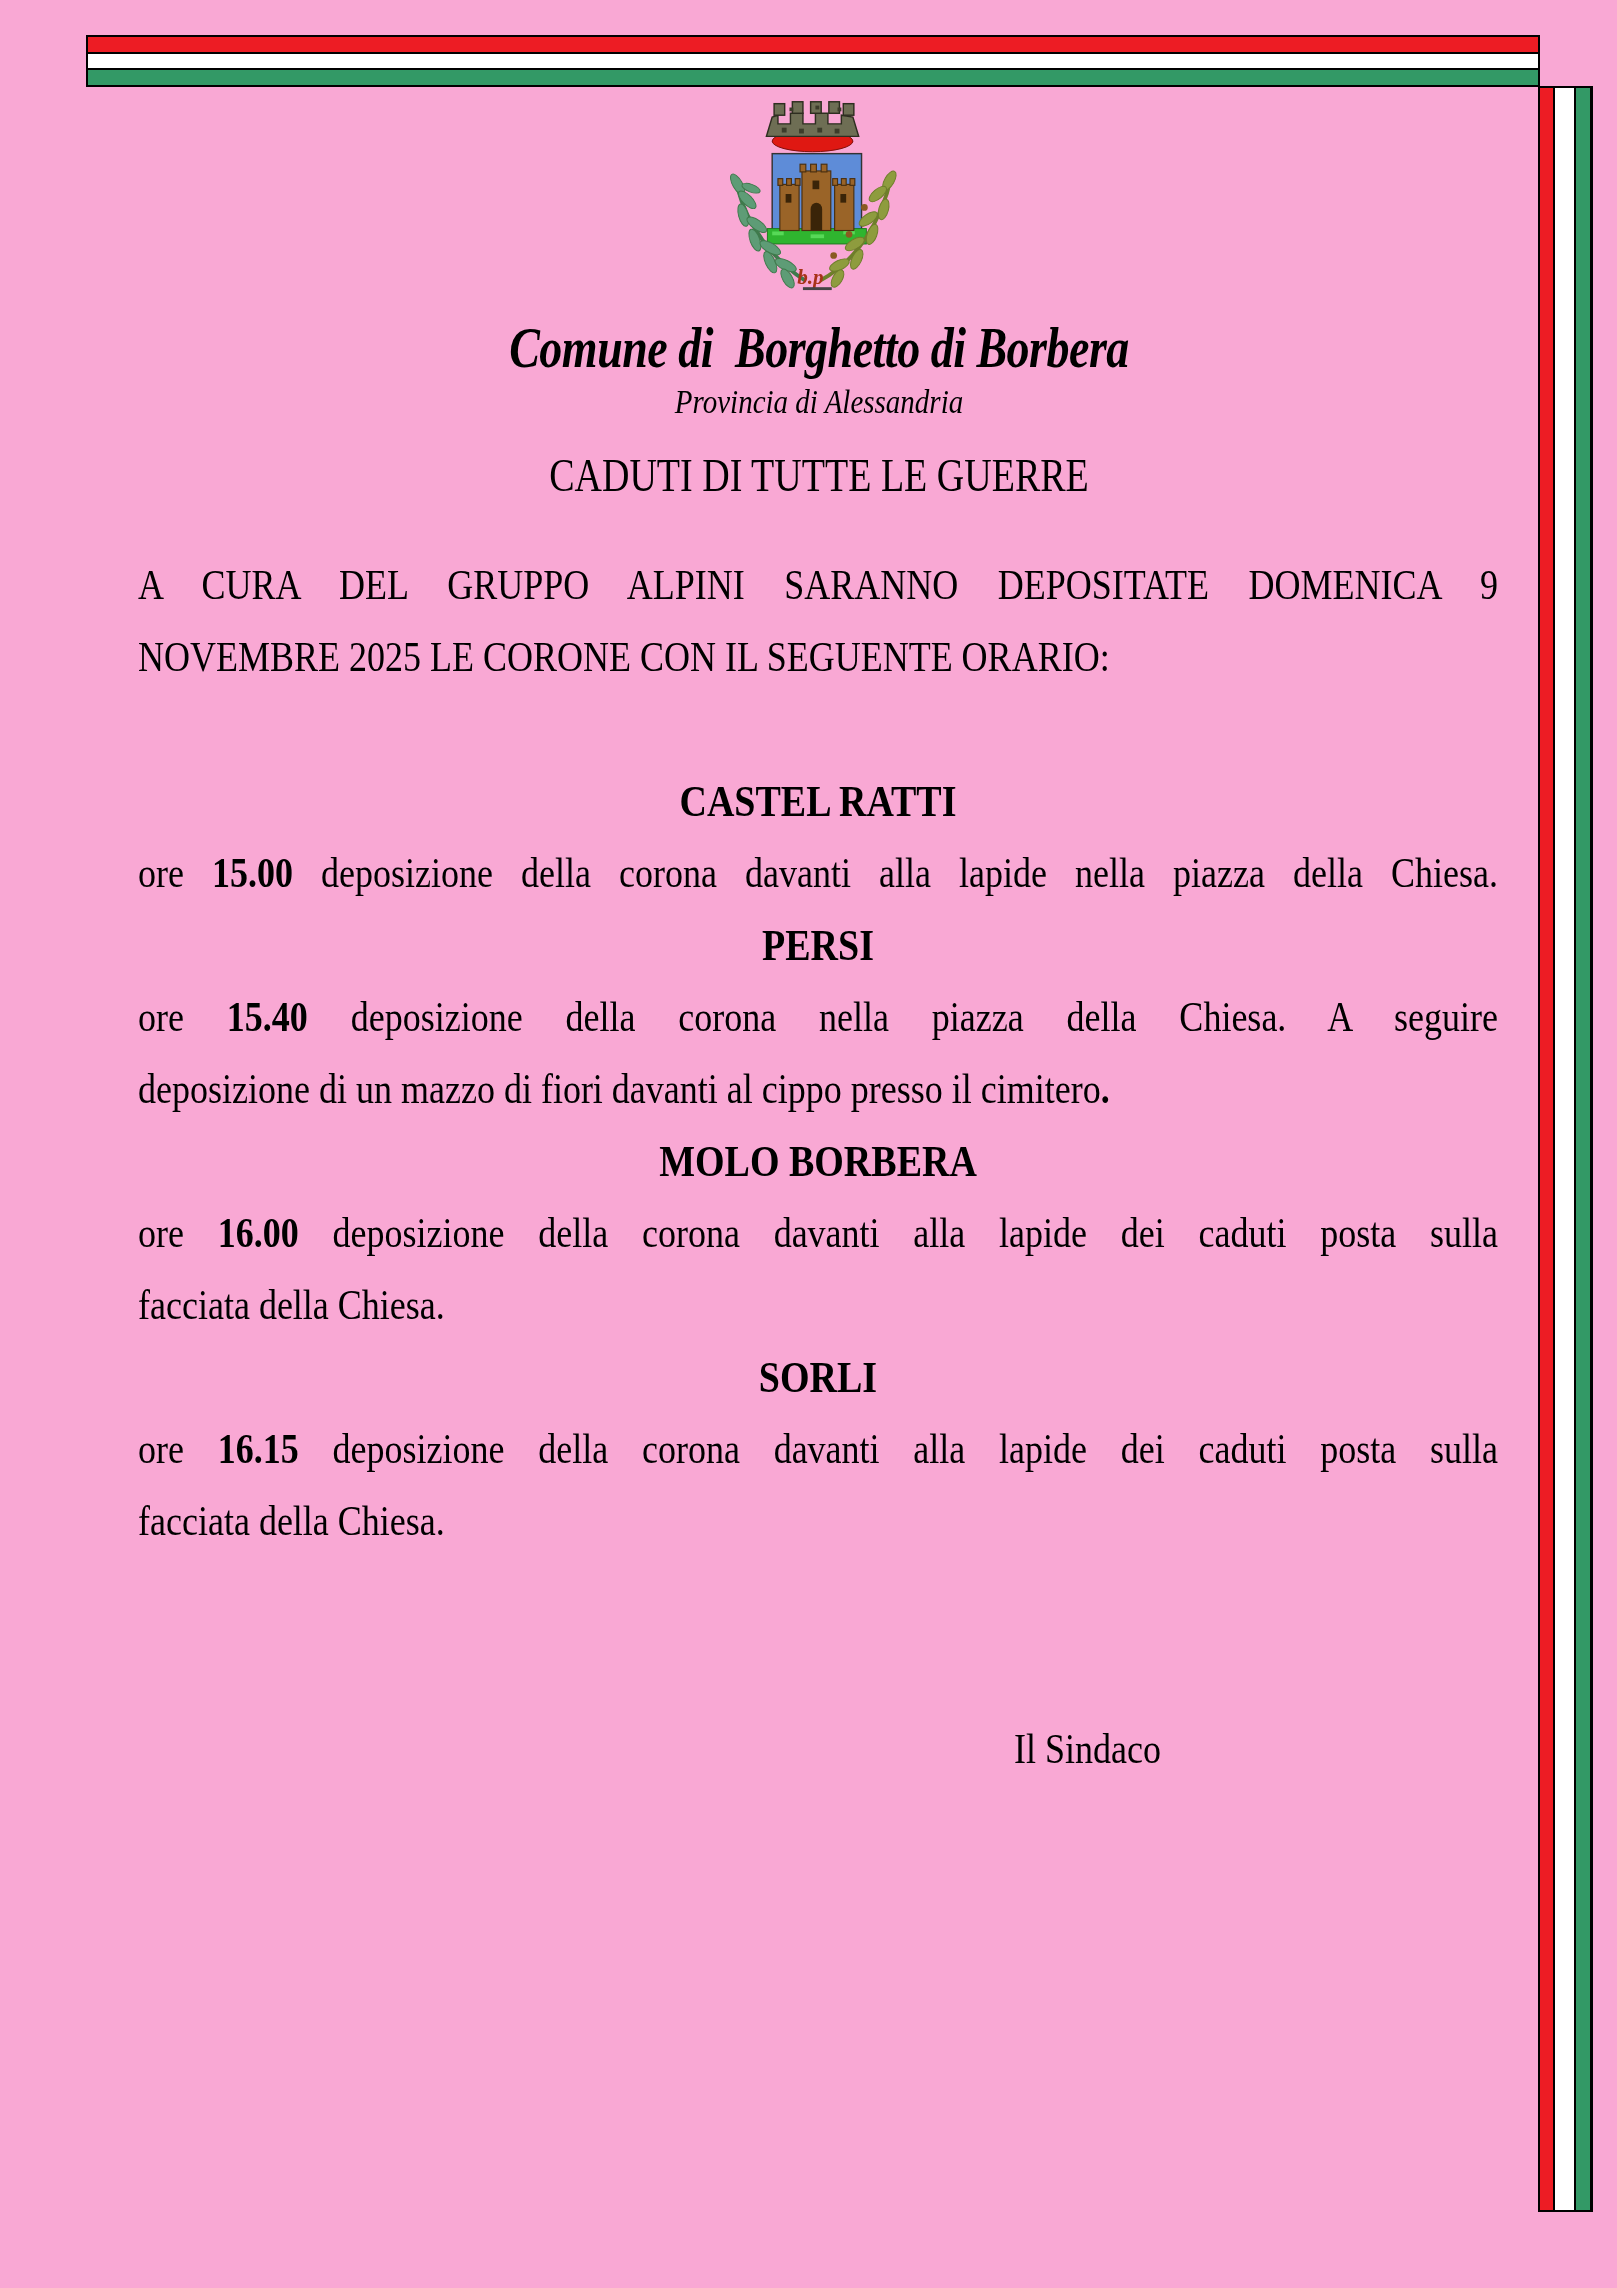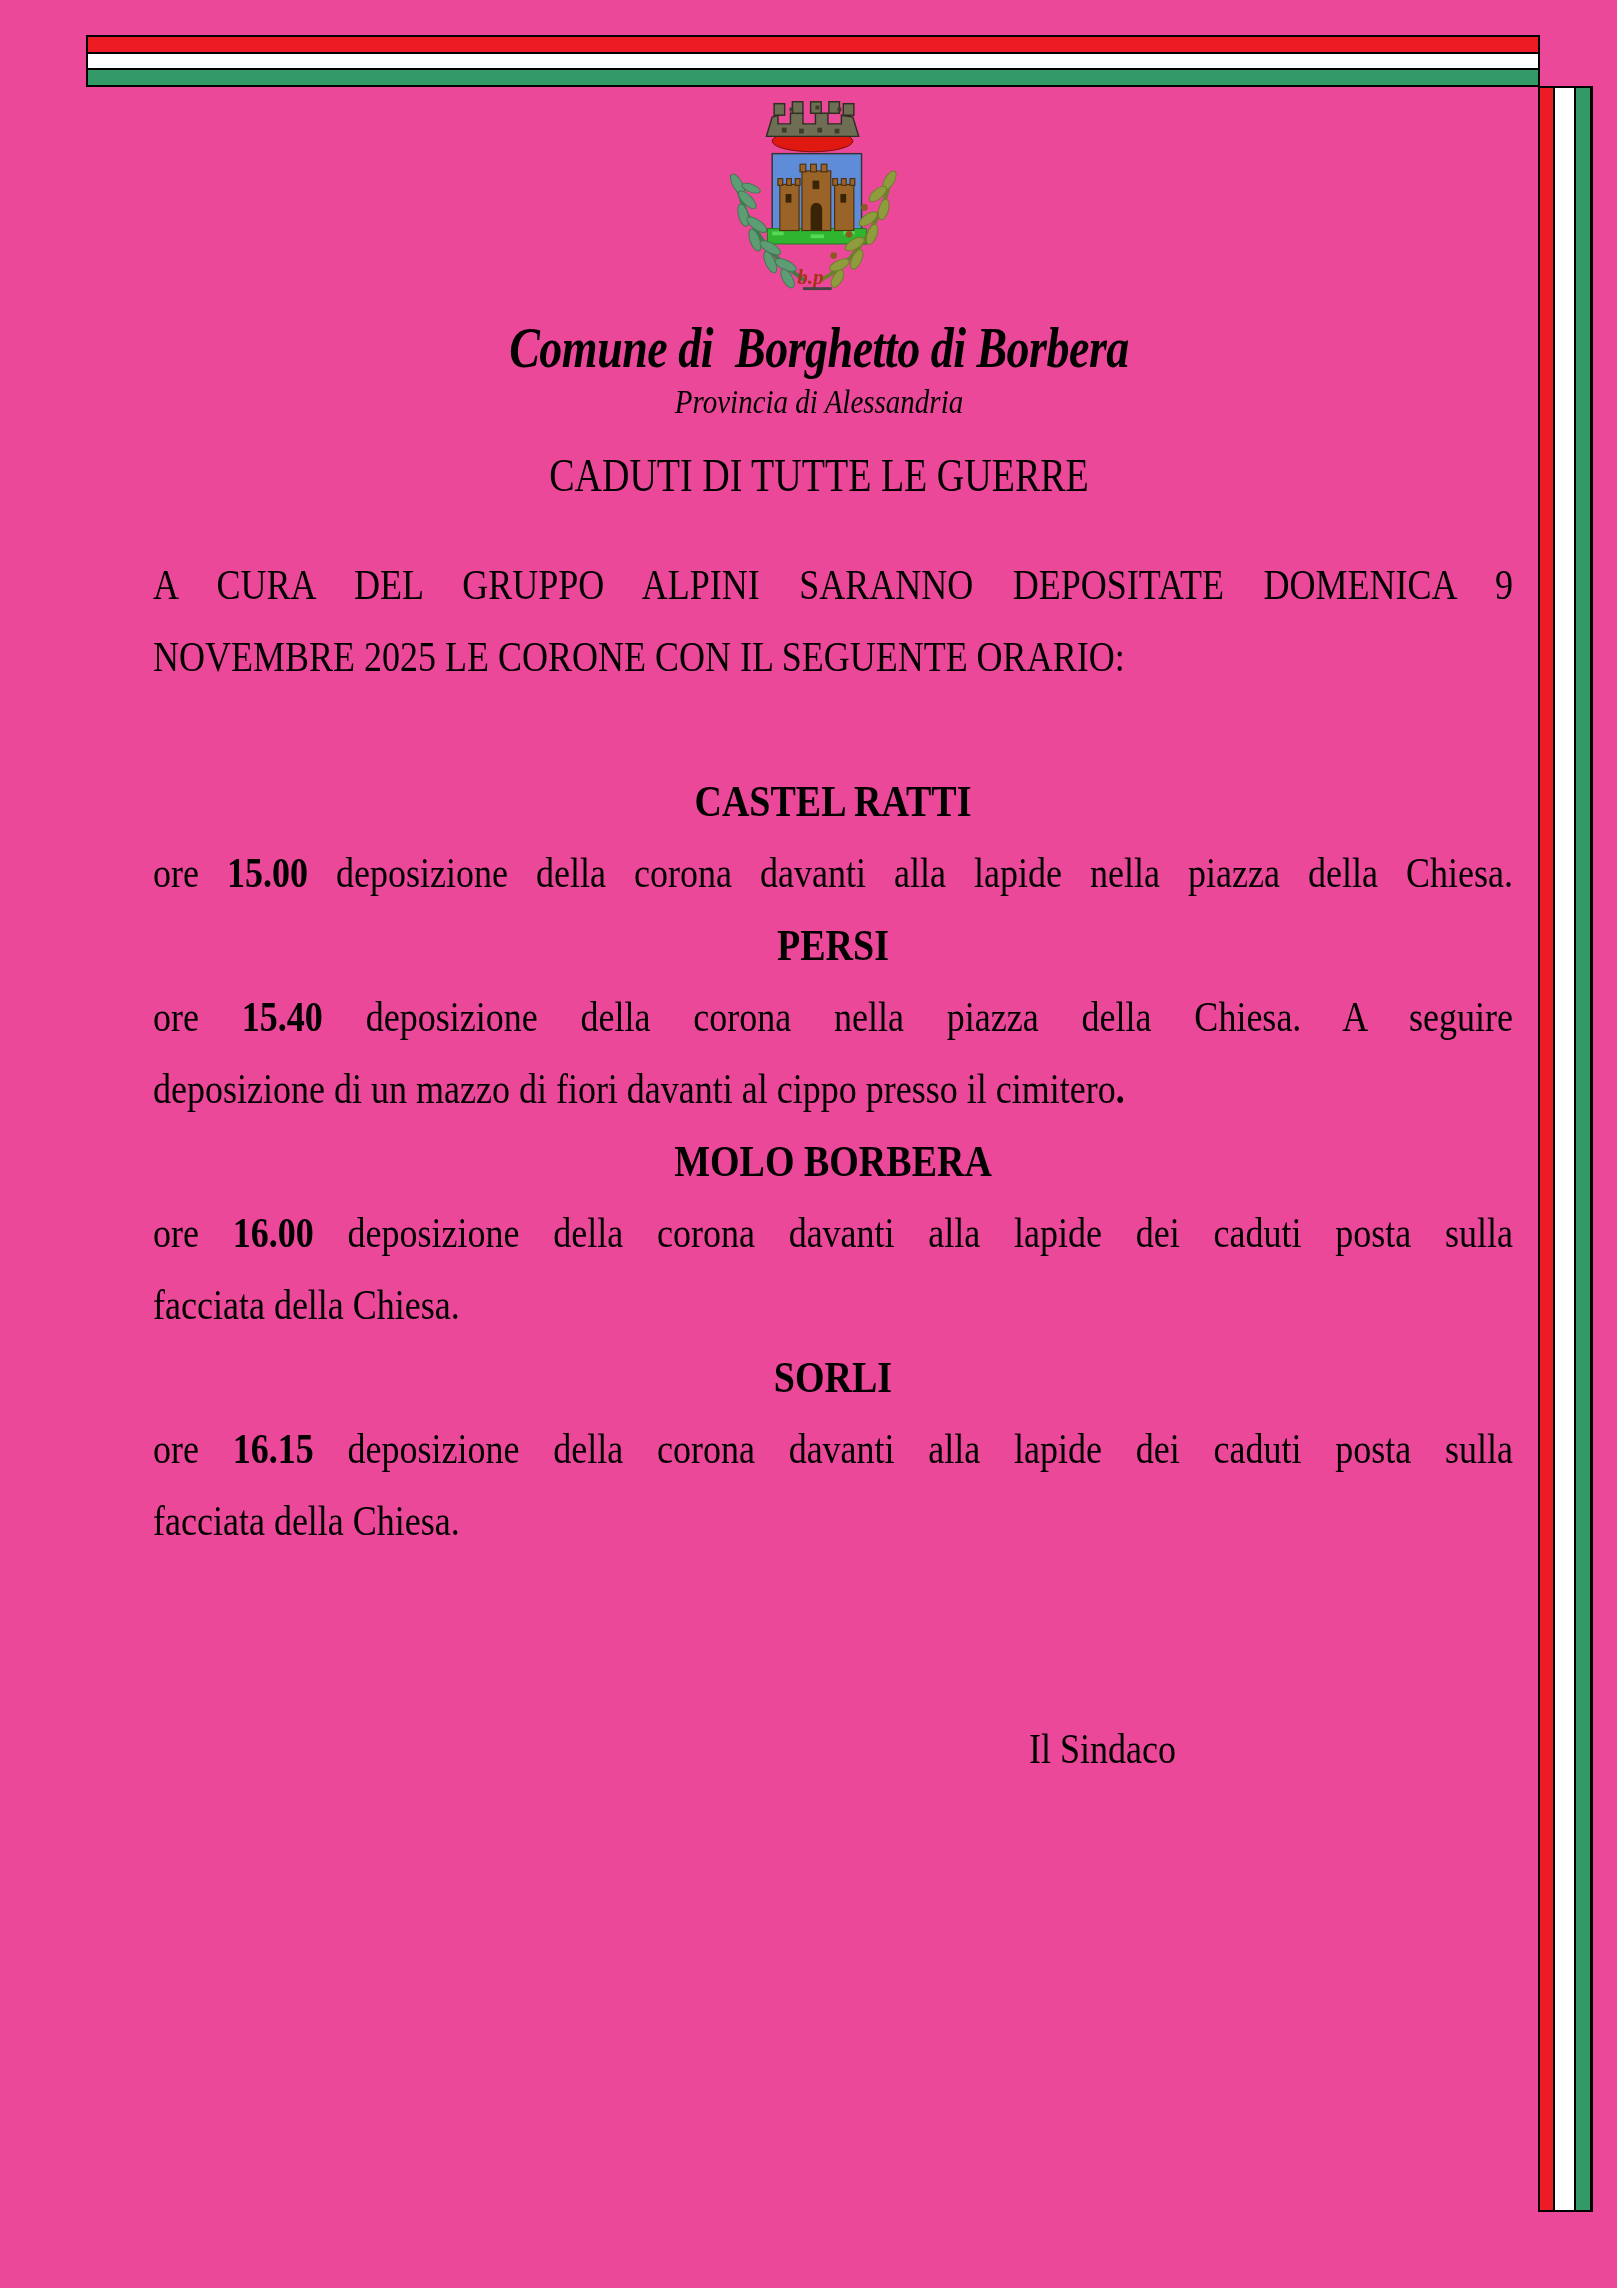--- a/index.html
+++ b/index.html
@@ -1,17 +1,17 @@
 <!DOCTYPE html>
 <html><head>
 <meta charset="utf-8">
 <style>
   html,body { margin:0; padding:0; background:#ffffff; }
   .page {
-    position:relative; width:1618px; height:2288px; background:#ec4899;
+    position:relative; width:1618px; height:2288px; background:#f9a8d4;
     font-family:"Liberation Serif","DejaVu Serif",serif; color:#000;
     overflow:hidden;
   }
   
   .top-flag {
     position:absolute; left:86px; top:35px; width:1454px; height:52px;
     background:#000; display:grid; grid-template-rows:1fr 1fr 1fr;
     gap:1.9px; padding:1.9px; box-sizing:border-box;
   }
   .side-flag {
@@ -33,21 +33,21 @@
     position:absolute; left:139px; top:386px; width:1360px;
     text-align:center; font-style:italic; font-size:29px; line-height:35px;
     transform:scaleY(1.18); transform-origin:50% 70%;
   }
   .subject {
     position:absolute; left:139px; top:444px; width:1360px;
     text-align:center; font-size:38px; line-height:69px;
     transform:scaleY(1.2); transform-origin:50% 70%;
   }
   
-  .content { position:absolute; left:153px; top:552px; width:1360px; font-size:36px; }
+  .content { position:absolute; left:138px; top:552px; width:1360px; font-size:36px; }
   .line { line-height:72px; transform:scaleY(1.18); transform-origin:50% 72%; }
   .caps { font-size:36px; }
   .justify { text-align:justify; text-align-last:justify; }
   .heading { text-align:center; font-weight:700; font-size:38px; }
   .section:first-child .heading { margin-top:72px; }
   b { font-weight:700; }
   .signature {
     margin-top:156px; margin-left:876px; font-size:36px; line-height:72px;
     transform:scaleY(1.15); transform-origin:0 72%;
   }

